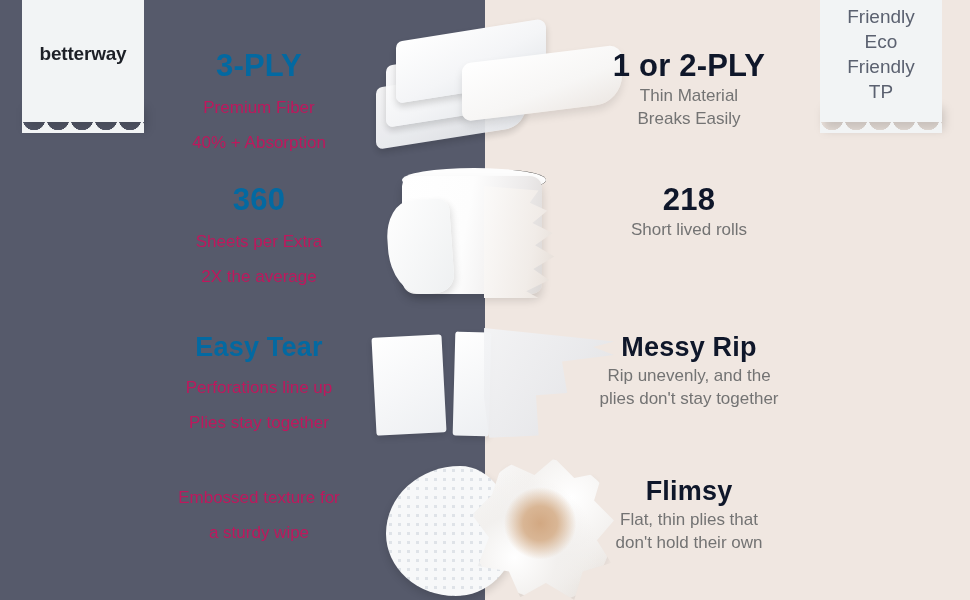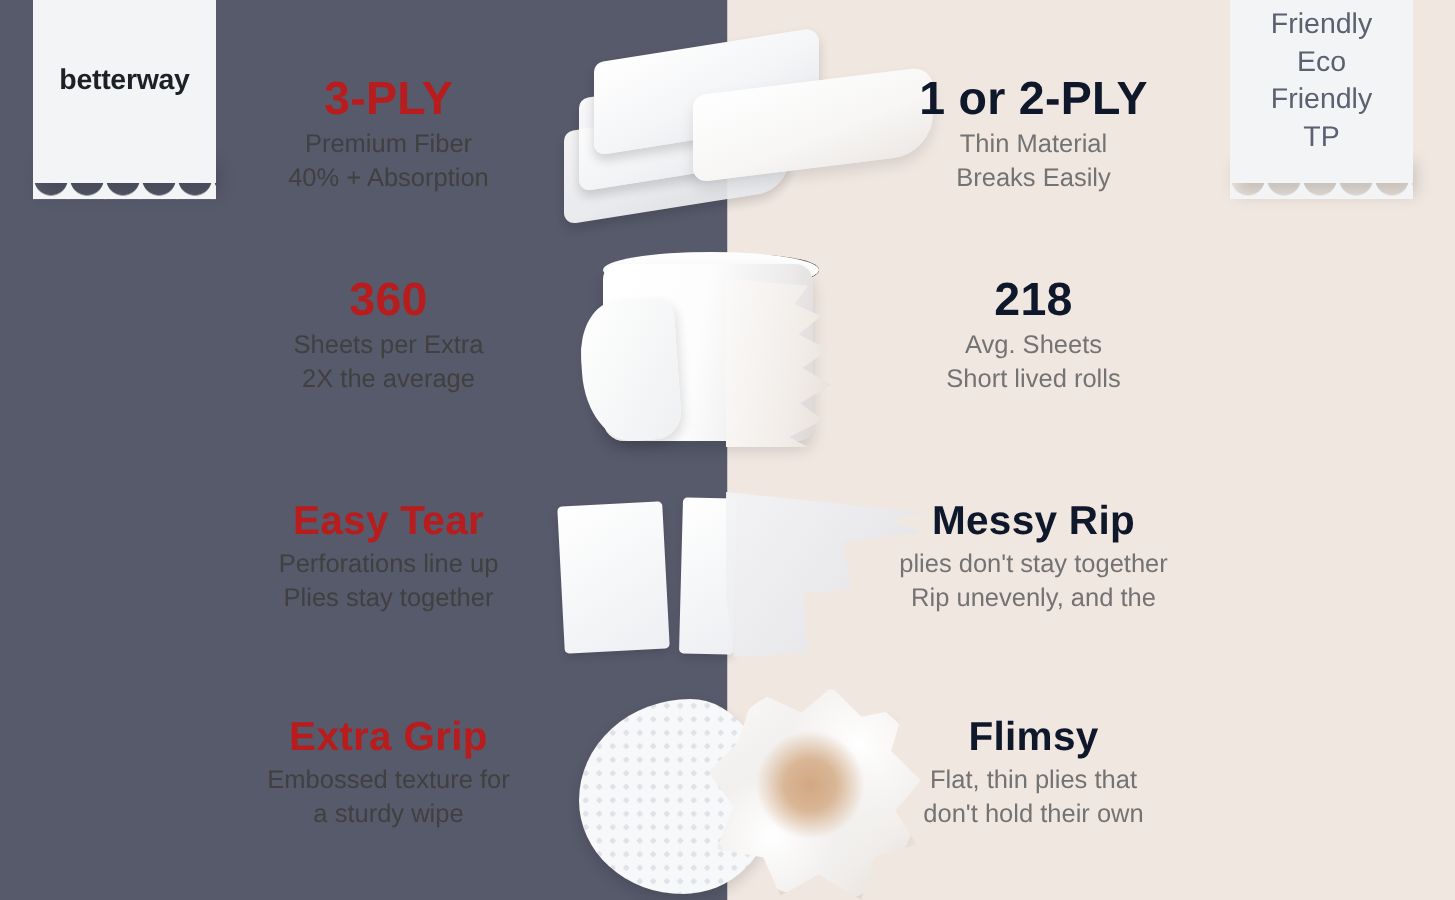--- a/index.html
+++ b/index.html
@@ -82,22 +82,22 @@
   .txt { position:absolute; text-align:center; z-index:4; }
   .txt .headline {
     font-weight:700;
     letter-spacing:0.2px;
     white-space:nowrap;
   }
   .txt .sub {
     font-weight:400;
     white-space:nowrap;
   }
-  .side-left .headline { color:#b91c1c; }
-  .side-left .sub      { color:#404040; }
+  .side-left .headline { color:#0369a1; }
+  .side-left .sub      { color:#be185d;margin-top:12px; }
   .side-right .headline{ color:#0f172a; }
   .side-right .sub     { color:#737373; }
 
   .txt.num .headline     { font-size:31px; line-height:36px; }
   .txt.word .headline    { font-size:27px; line-height:34px; }
   .txt .sub              { font-size:17px; line-height:23px; }
 
   
   #t-l1 { left:128px; top:48px;  width:262px; }
   #t-l2 { left:128px; top:182px; width:262px; }
@@ -258,41 +258,39 @@
     <div class="sub">2X the average</div>
   </div>
 
   <div class="txt side-left word" id="t-l3">
     <div class="headline">Easy Tear</div>
     <div class="sub">Perforations line up</div>
     <div class="sub">Plies stay together</div>
   </div>
 
   <div class="txt side-left word" id="t-l4">
-    <div class="headline">Extra Grip</div>
     <div class="sub">Embossed texture for</div>
     <div class="sub">a sturdy wipe</div>
   </div>
 
   <div class="txt side-right num" id="t-r1">
     <div class="headline">1 or 2-PLY</div>
     <div class="sub">Thin Material</div>
     <div class="sub">Breaks Easily</div>
   </div>
 
   <div class="txt side-right num" id="t-r2">
     <div class="headline">218</div>
-    <div class="sub">Avg. Sheets</div>
     <div class="sub">Short lived rolls</div>
   </div>
 
   <div class="txt side-right word" id="t-r3">
     <div class="headline">Messy Rip</div>
+    <div class="sub">Rip unevenly, and the</div>
     <div class="sub">plies don't stay together</div>
-    <div class="sub">Rip unevenly, and the</div>
   </div>
 
   <div class="txt side-right word" id="t-r4">
     <div class="headline">Flimsy</div>
     <div class="sub">Flat, thin plies that</div>
     <div class="sub">don't hold their own</div>
   </div>
 
   <div class="card-shadow" id="brand-card-shadow"></div>
   <div class="card" id="brand-card">

